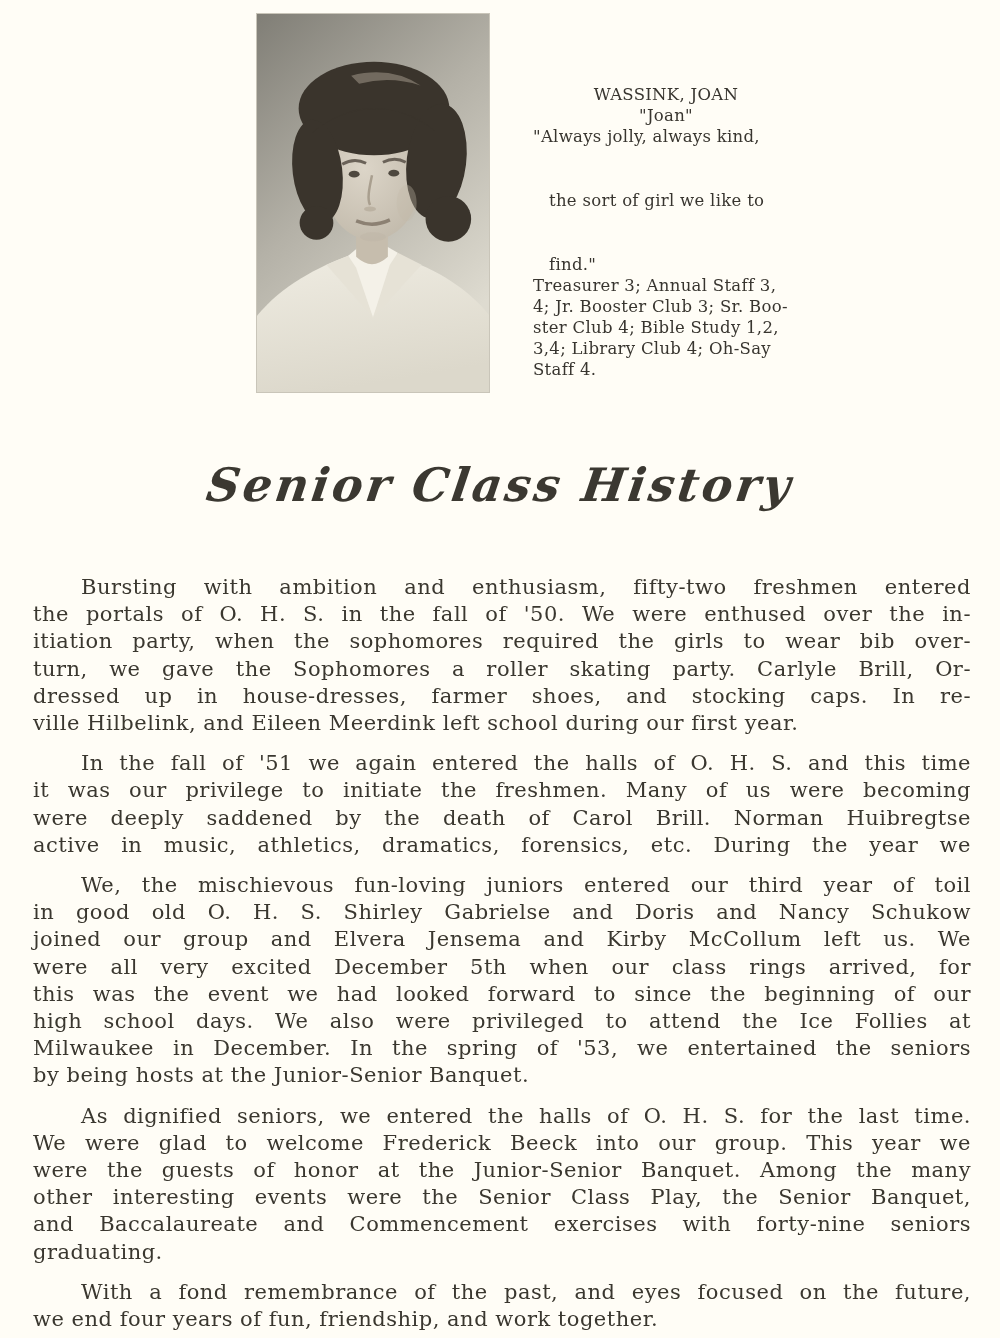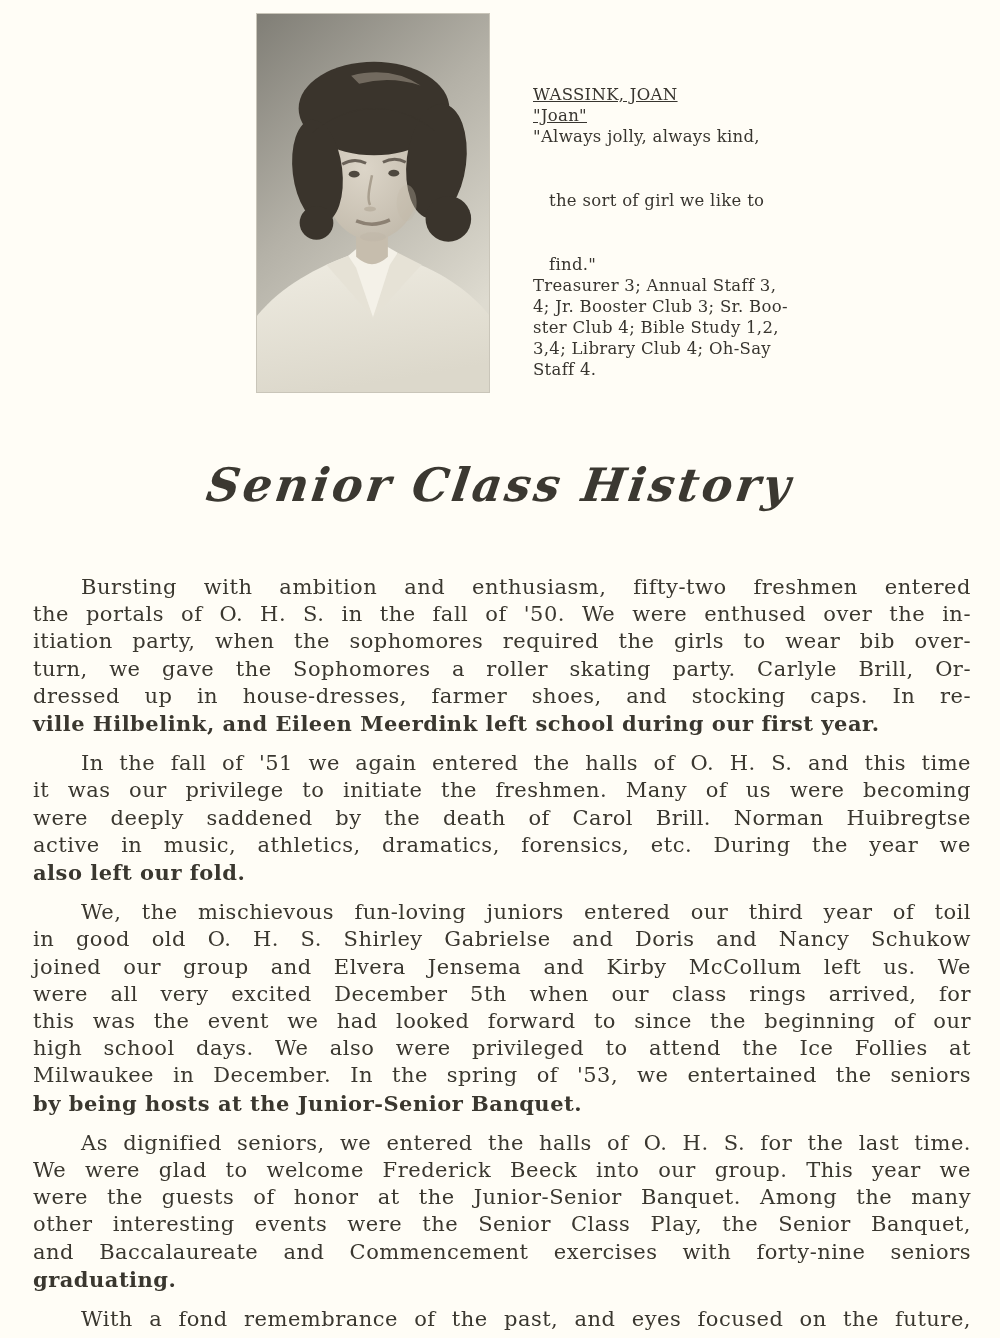--- a/index.html
+++ b/index.html
@@ -26,21 +26,21 @@
   .portrait svg{display:block;width:100%;height:100%;}
 
   
   .profile{
     position:absolute;left:533px;top:84px;width:266px;
     font-size:16.5px;line-height:21px;
     color:#38352f;
     letter-spacing:0.3px;
   }
   .profile .line{white-space:nowrap;}
-  .profile-name,.profile-nickname{text-align:left;white-space:nowrap;text-decoration:underline;}
+  .profile-name,.profile-nickname{text-align:center;white-space:nowrap;}
   .profile-quote .line.cont{padding-left:16px;margin-top:43px;}
 
   
   .heading{
     position:absolute;left:0;top:458px;width:1000px;
     text-align:center;
     font-family:"DejaVu Serif", serif;
     font-style:italic;font-weight:bold;
     font-size:46px;
     letter-spacing:3px;
@@ -55,21 +55,21 @@
     letter-spacing:0.5px;
     color:#3a372f;
   }
   .history .para{margin:13px;}
   .history .hline{
     text-align:justify;
     text-align-last:justify;
     white-space:normal;
   }
   .history .hline.first{text-indent:48px;}
-  .history .hline.plast{text-align-last:left;font-weight:bold;}
+  .history .hline.plast{text-align-last:left;}
 </style>
 </head>
 <body>
 
 <div class="page">
 
   <div class="portrait">
     <svg viewBox="0 0 234 380" preserveAspectRatio="none">
       <defs>
         <linearGradient id="bgGrad" x1="0" y1="0" x2="0.55" y2="1">
@@ -149,21 +149,20 @@
         <div class="hline">itiation party, when the sophomores required the girls to wear bib over-</div>
         <div class="hline">turn, we gave the Sophomores a roller skating party. Carlyle Brill, Or-</div>
         <div class="hline">dressed up in house-dresses, farmer shoes, and stocking caps. In re-</div>
         <div class="hline plast">ville Hilbelink, and Eileen Meerdink left school during our first year.</div>
       </div>
       <div class="para">
         <div class="hline first">In the fall of '51 we again entered the halls of O. H. S. and this time</div>
         <div class="hline">it was our privilege to initiate the freshmen. Many of us were becoming</div>
         <div class="hline">were deeply saddened by the death of Carol Brill. Norman Huibregtse</div>
         <div class="hline">active in music, athletics, dramatics, forensics, etc. During the year we</div>
-        <div class="hline plast">also left our fold.</div>
       </div>
       <div class="para">
         <div class="hline first">We, the mischievous fun-loving juniors entered our third year of toil</div>
         <div class="hline">in good old O. H. S. Shirley Gabrielse and Doris and Nancy Schukow</div>
         <div class="hline">joined our group and Elvera Jensema and Kirby McCollum left us. We</div>
         <div class="hline">were all very excited December 5th when our class rings arrived, for</div>
         <div class="hline">this was the event we had looked forward to since the beginning of our</div>
         <div class="hline">high school days. We also were privileged to attend the Ice Follies at</div>
         <div class="hline">Milwaukee in December. In the spring of '53, we entertained the seniors</div>
         <div class="hline plast">by being hosts at the Junior-Senior Banquet.</div>

